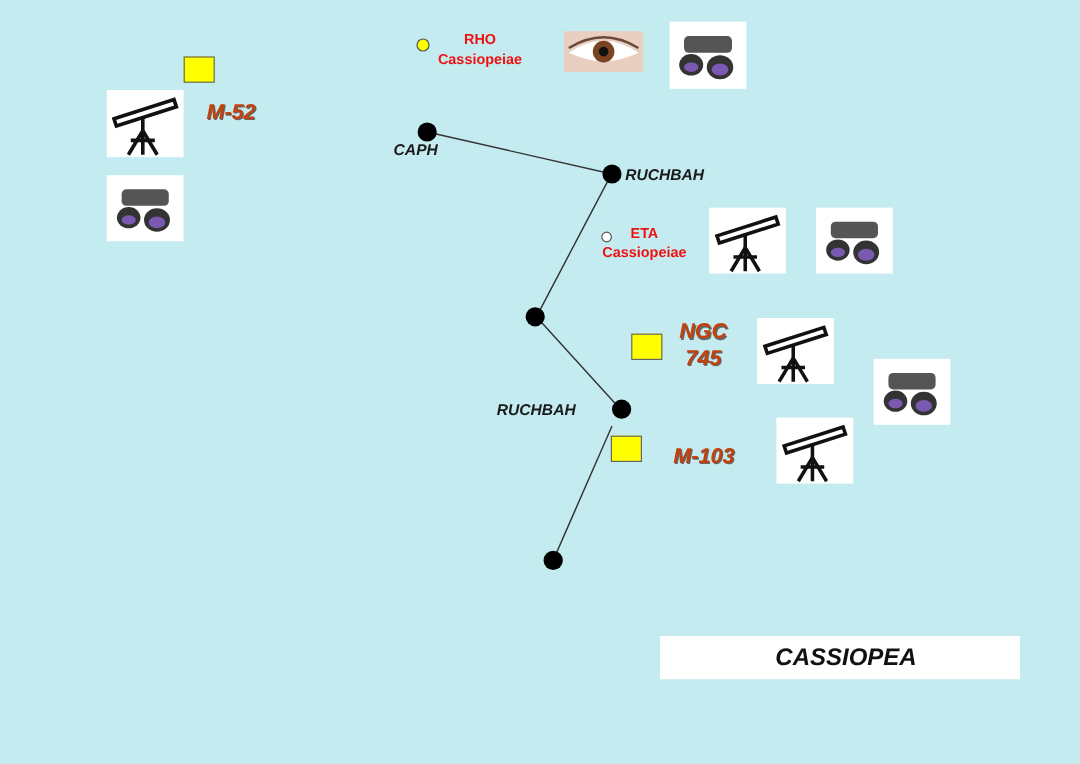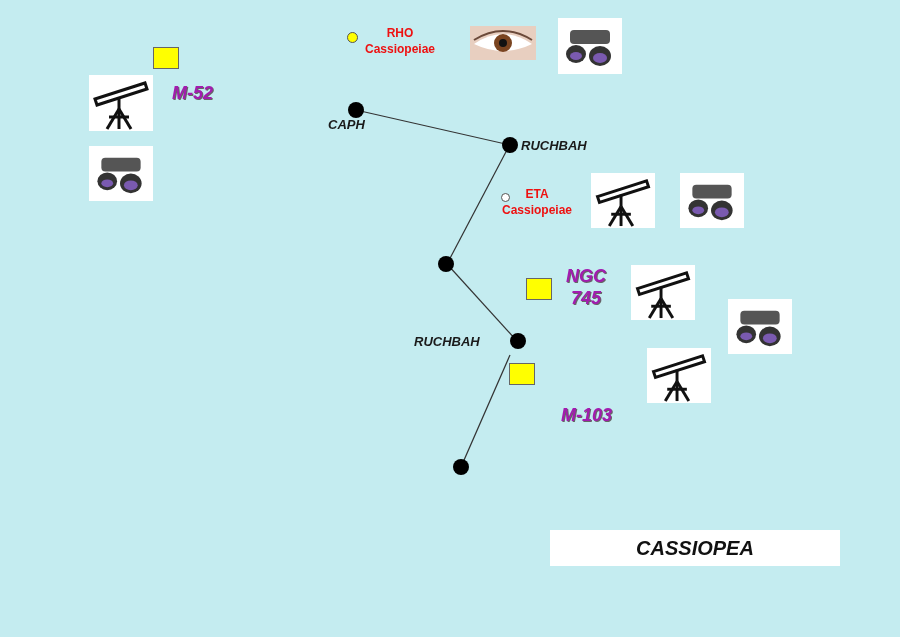--- a/index.html
+++ b/index.html
@@ -1,25 +1,25 @@
 <!DOCTYPE html>
 <html><head>
 <meta charset="utf-8">
 <style>
   html,body{margin:0;padding:0;}
   body{width:900px;height:637px;background:#c4ecf0;position:relative;overflow:hidden;font-family:"Liberation Sans",sans-serif;}
   #lines{position:absolute;left:0;top:0;width:900px;height:637px;}
   .star{position:absolute;border-radius:50%;background:#000;}
   .lbl{position:absolute;font-weight:bold;font-style:italic;font-size:13px;color:#1a1a1a;}
   .red{position:absolute;color:#ee1111;font-weight:bold;font-size:12px;text-align:center;line-height:16px;}
-  .ylw{position:absolute;color:#a21caf;font-weight:bold;font-style:italic;font-size:18px;text-shadow:1px 1px 0 #666;text-align:center;line-height:22px;}
+  .ylw{position:absolute;color:#c2410c;font-weight:bold;font-style:italic;font-size:18px;text-shadow:1px 1px 0 #666;text-align:center;line-height:22px;}
   .sq{position:absolute;width:24px;height:20px;background:#ffff00;border:1px solid #666;}
   .icon{position:absolute;background:#fff;}
   .icon svg{width:100%;height:100%;display:block;}
-  .title{position:absolute;left:550px;top:530px;width:290px;height:36px;background:#fff;text-align:center;line-height:36px;font-size:20px;font-weight:bold;font-style:italic;color:#111;}
+  .title{position:absolute;left:550px;top:530px;width:290px;height:36px;background:#fff;text-align:center;line-height:36px;font-size:20px;font-weight:bold;font-style:italic;color:#111;padding-left:10px;}
 </style>
 </head>
 <body>
 
 <svg id="lines">
   <line x1="356" y1="110" x2="510" y2="145" stroke="#333" stroke-width="1.2"></line>
   <line x1="508" y1="148" x2="447" y2="264" stroke="#333" stroke-width="1.2"></line>
   <line x1="447" y1="264" x2="517" y2="341" stroke="#333" stroke-width="1.2"></line>
   <line x1="510" y1="355" x2="461" y2="467" stroke="#333" stroke-width="1.2"></line>
 </svg>
@@ -128,21 +128,21 @@
   <svg viewBox="0 0 64 56">
       <rect x="12" y="12" width="40" height="14" rx="4" fill="#555"></rect>
       <ellipse cx="18" cy="36" rx="10" ry="9" fill="#333"></ellipse>
       <ellipse cx="42" cy="38" rx="11" ry="10" fill="#333"></ellipse>
       <ellipse cx="18" cy="38" rx="6" ry="4" fill="#7a5ab0"></ellipse>
       <ellipse cx="42" cy="40" rx="7" ry="5" fill="#7a5ab0"></ellipse>
     </svg>
 </div>
 
 <div class="sq" style="left:509px;top:363px;"></div>
-<div class="ylw" style="left:561px;top:369px;margin-top:35px;">M-103</div>
+<div class="ylw" style="left:561px;top:369px;">M-103</div>
 <div class="icon" style="left:647px;top:348px;width:64px;height:55px;">
   <svg viewBox="0 0 64 56">
       <g stroke="#111" stroke-width="3" fill="none">
         <path d="M6 24 L56 8 L58 14 L8 30Z" fill="#fff"></path>
         <line x1="30" y1="22" x2="30" y2="34"></line>
         <line x1="30" y1="34" x2="18" y2="54"></line>
         <line x1="30" y1="34" x2="42" y2="54"></line>
         <line x1="30" y1="34" x2="30" y2="54"></line>
         <line x1="20" y1="42" x2="40" y2="42"></line>
       </g>

